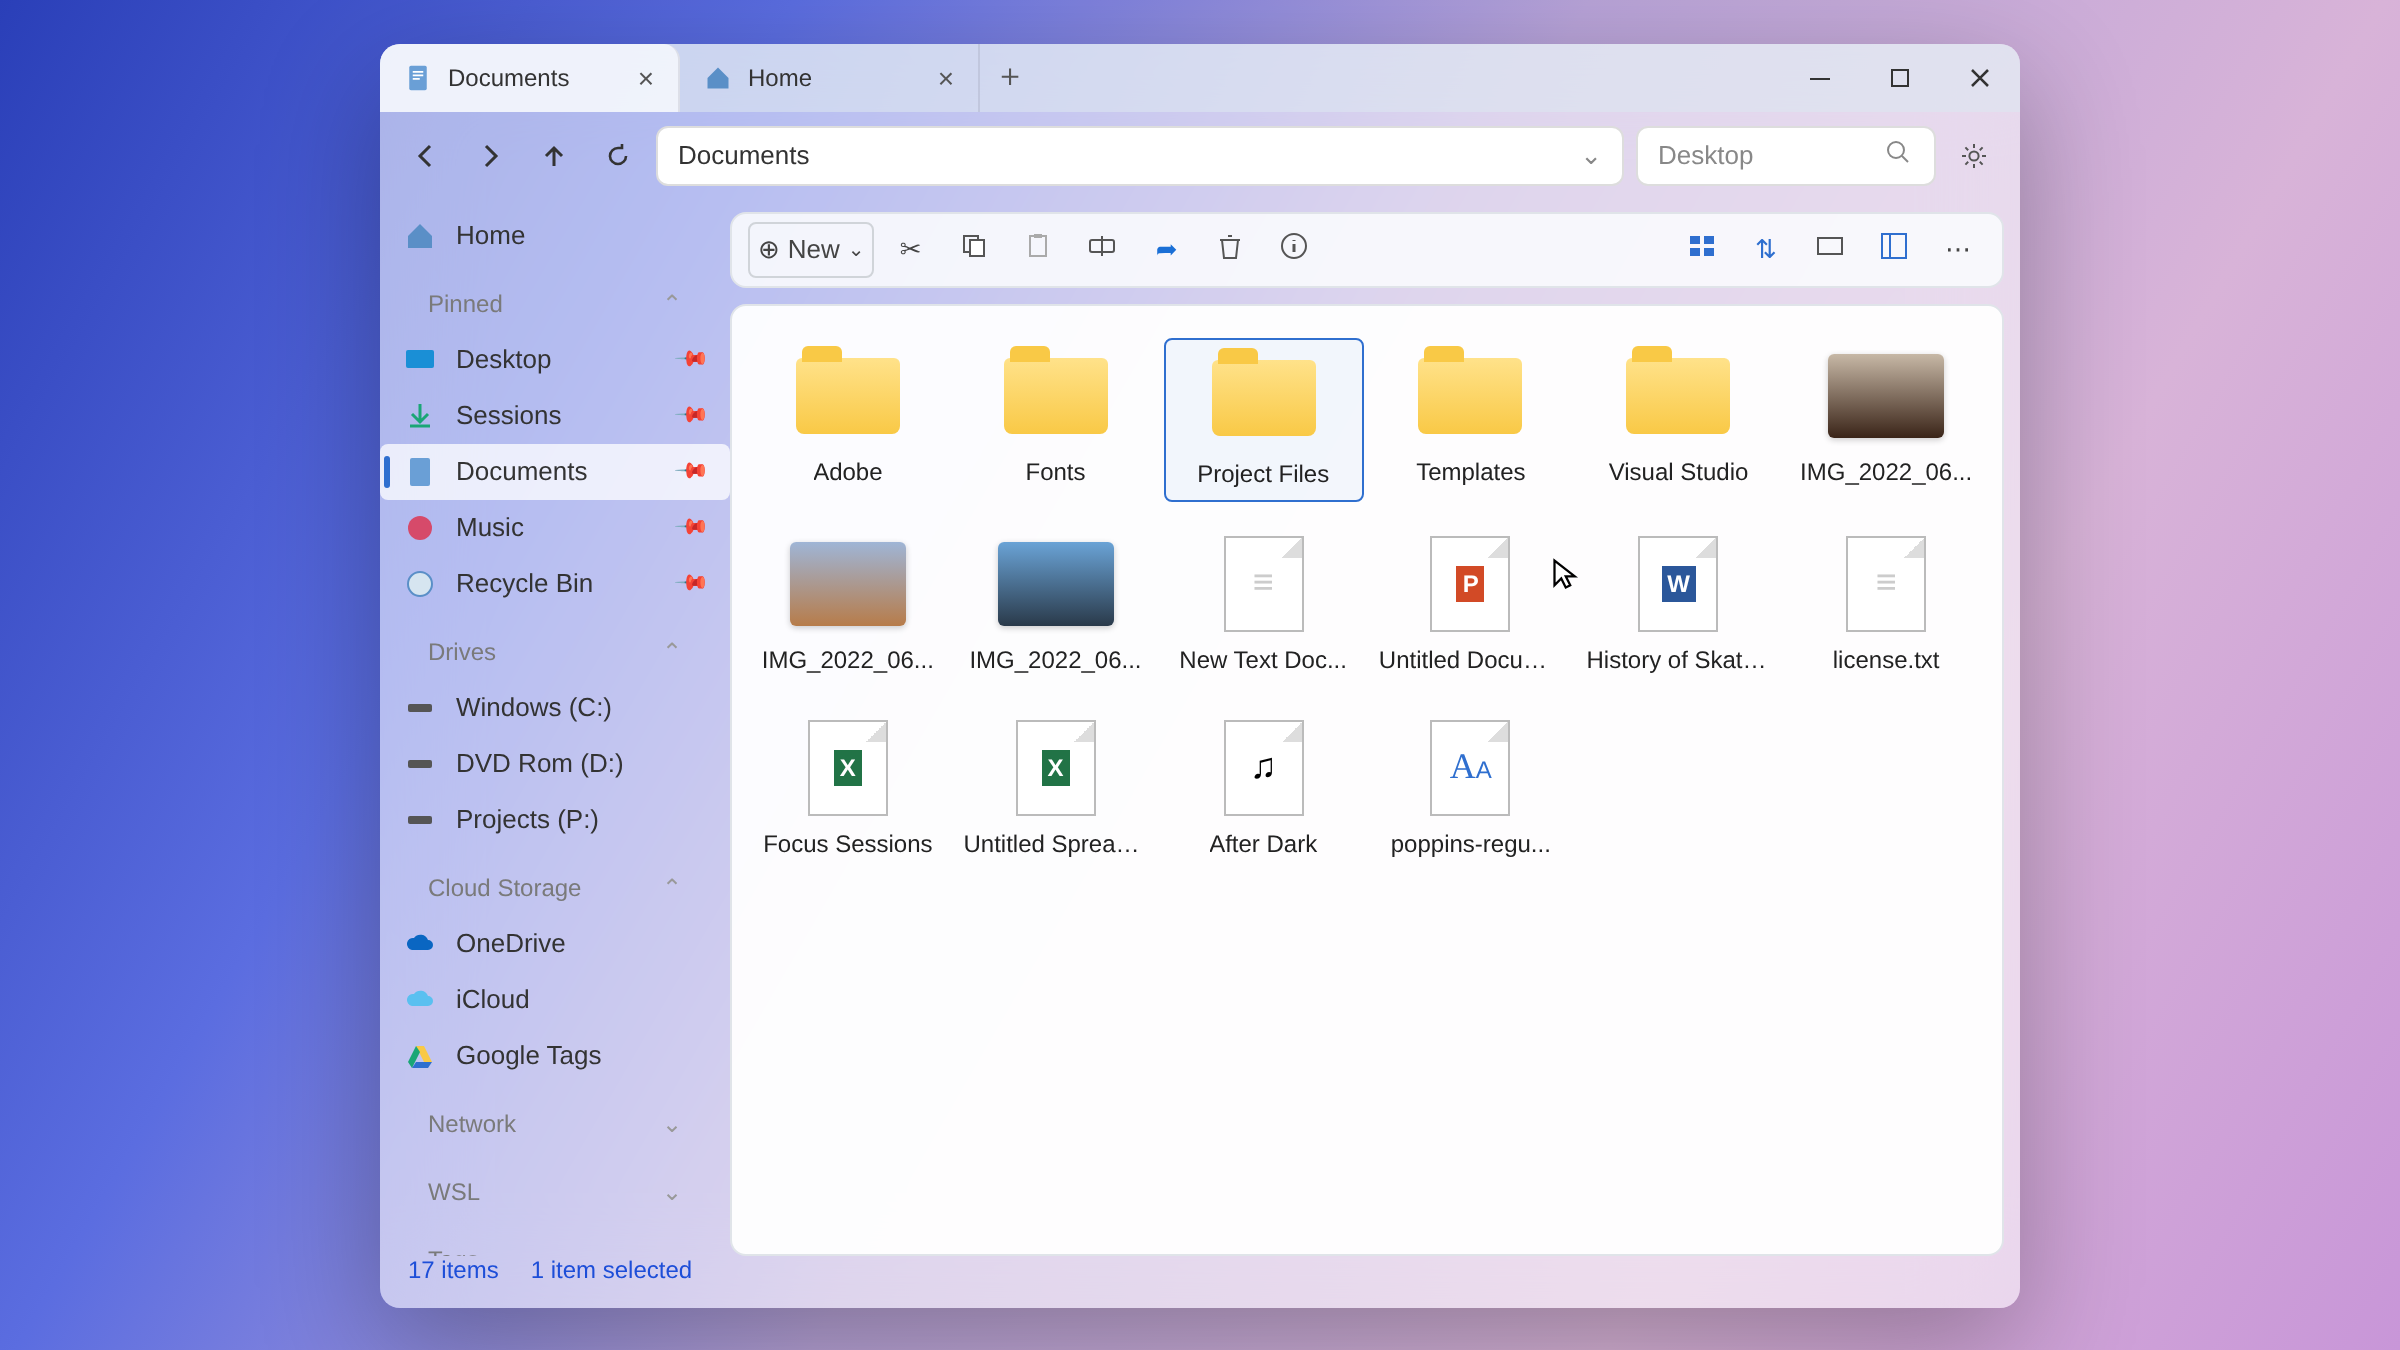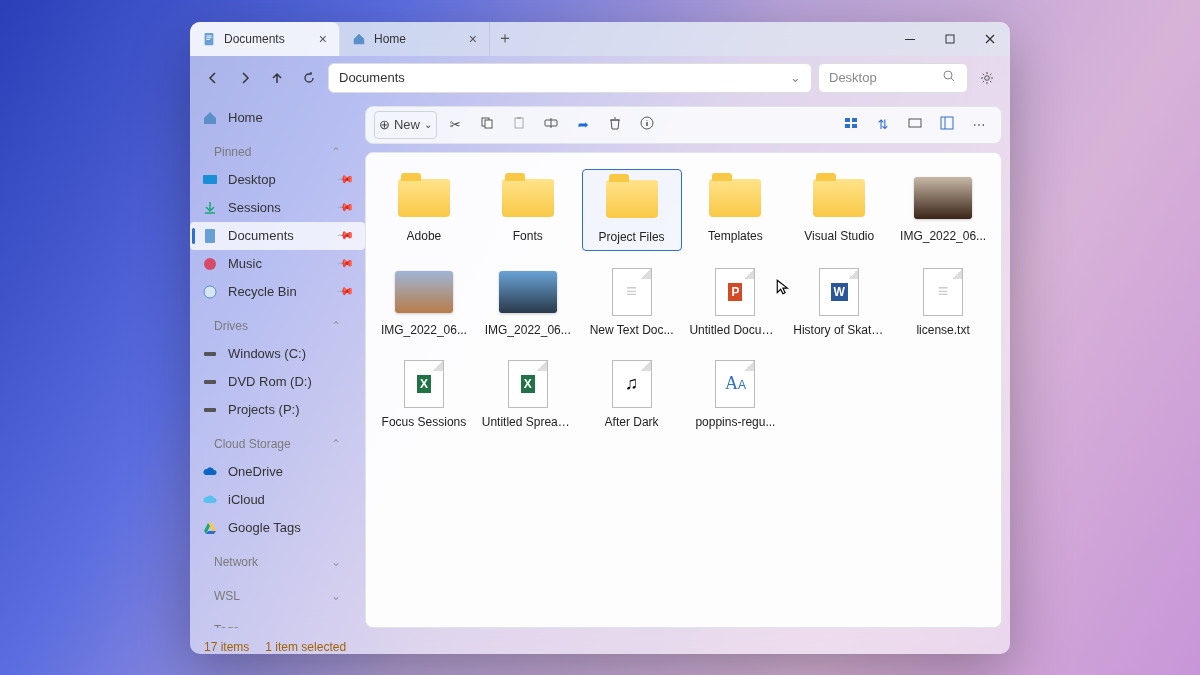--- a/index.html
+++ b/index.html
@@ -51,21 +51,21 @@
   .item { display:flex; flex-direction:column; align-items:center; gap:8px; padding:6px 2px; border-radius:4px; cursor:pointer; }
   .item.sel { border:1px solid #2f6fcf; background: rgba(47,111,207,0.05); }
   .item .thumb { width:58px; height:46px; display:flex; align-items:center; justify-content:center; }
   .item .label { font-size:12px; color:#222; text-align:center; max-width:92px; white-space:nowrap; overflow:hidden; text-overflow:ellipsis; }
   .folder-shape { width:52px; height:38px; background:linear-gradient(180deg,#ffe28a,#f9c946); border-radius:3px 3px 4px 4px; position:relative; }
   .folder-shape::before { content:""; position:absolute; top:-6px; left:3px; width:20px; height:8px; background:#f9c946; border-radius:3px 3px 0 0; }
   .img-thumb { width:66px; height:42px; border-radius:3px; background:#999; box-shadow:0 1px 3px rgba(0,0,0,0.2); }
   .file-shape { width:40px; height:48px; background:#fff; border:1px solid #bbb; position:relative; display:flex; align-items:center; justify-content:center; }
   .file-shape::after { content:""; position:absolute; top:0; right:0; width:10px; height:10px; background:linear-gradient(135deg,#fff 50%, #ddd 50%); }
   .file-shape .ficon { font-size:18px; }
-  .status { height:26px; display:flex; align-items:flex-end; padding:0 14px; font-size:12px; color:#a16207; gap:16px; }
+  .status { height:26px; display:flex; align-items:flex-start; padding:0 14px; font-size:12px; color:#1d4ed8; gap:16px; }
   svg { width:16px; height:16px; }
   .tabicon { width:14px; height:14px; }
   .cursor { position:absolute; pointer-events:none; left:585px; top:256px; }
   .cursor svg { width:18px; height:18px; }
 </style>
 </head>
 <body>
 
 <div class="window">
 

